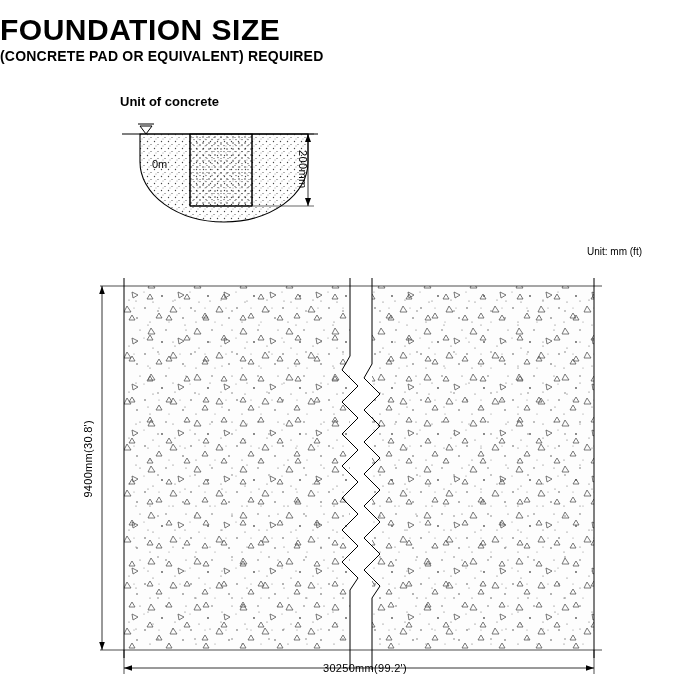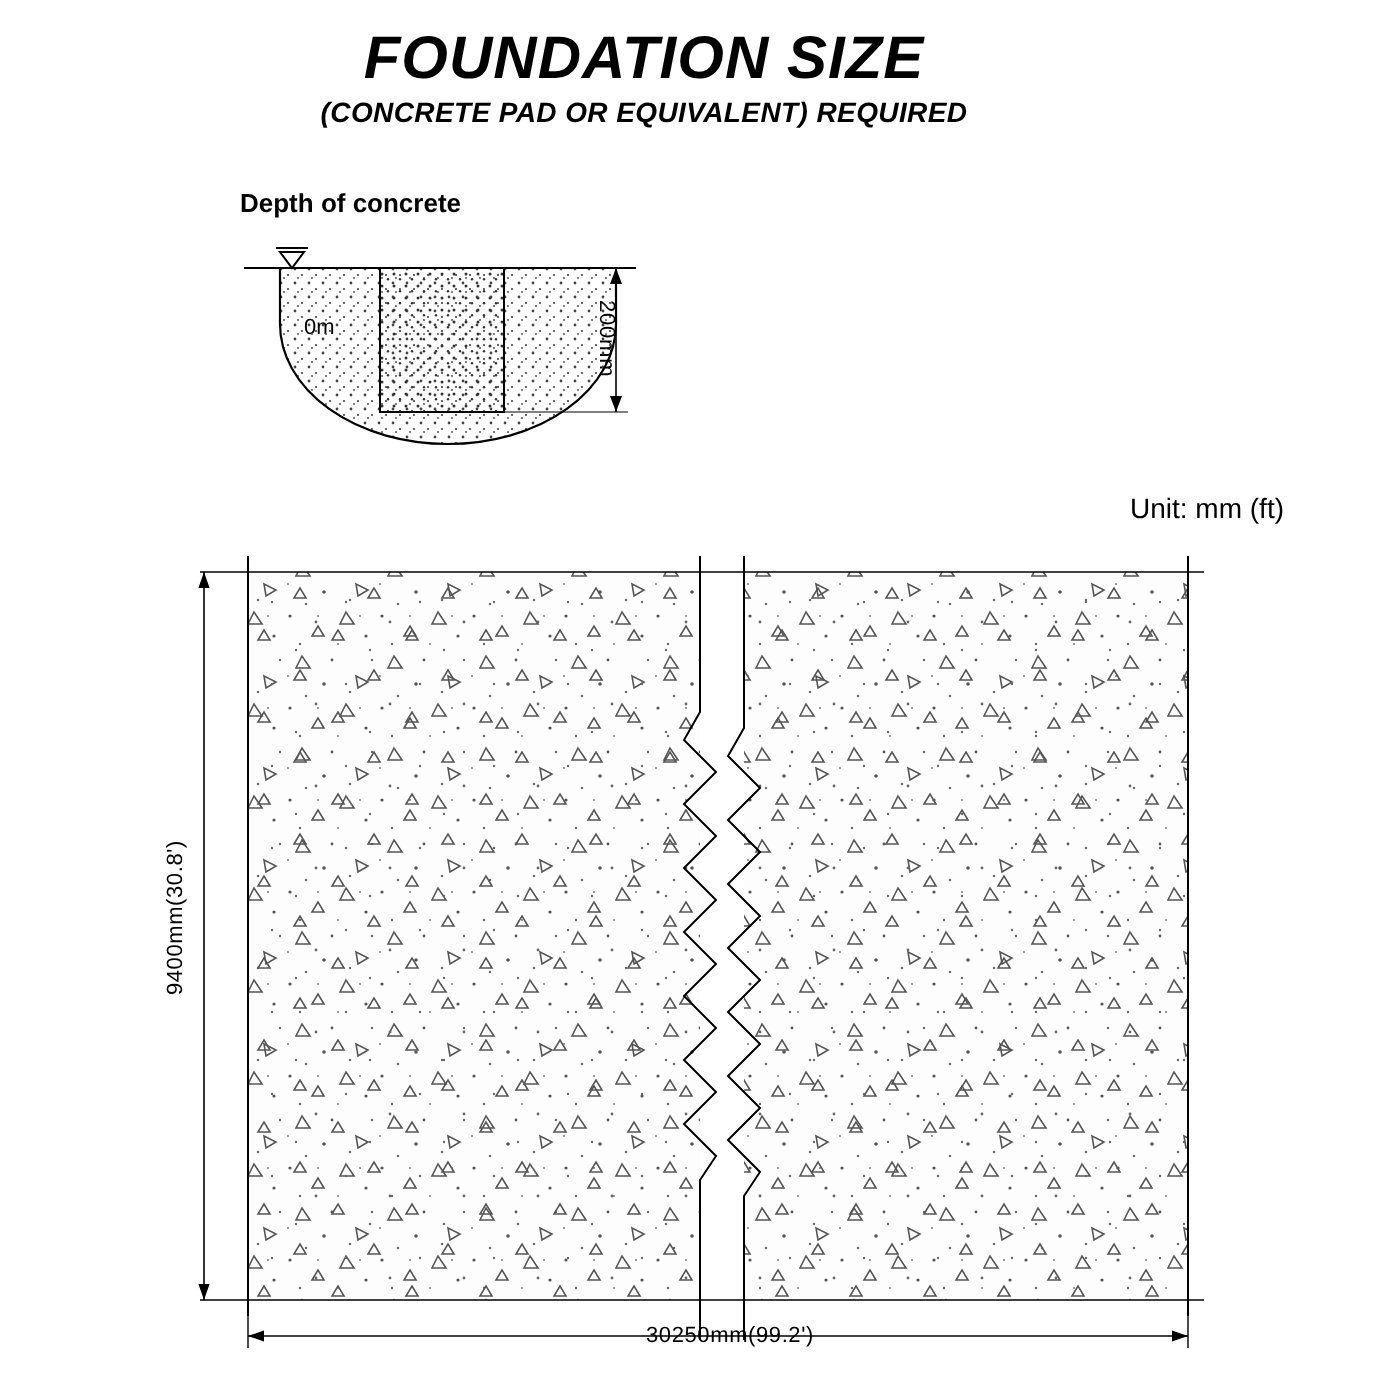--- a/index.html
+++ b/index.html
@@ -15,22 +15,21 @@
     position: relative;
     overflow: hidden;
   }
 
   
   .title-block {
     position: absolute;
     top: 14px;
     left: 0;
     width: 644px;
-    text-align: center;
-    font-style: italic;
+    text-align: left;
   }
   .title-main {
     font-size: 30px;
     font-weight: bold;
     letter-spacing: 0.5px;
     line-height: 1.05;
   }
   .title-sub {
     font-size: 14px;
     font-weight: bold;
@@ -69,21 +68,21 @@
     writing-mode: vertical-rl;
     text-orientation: mixed;
     letter-spacing: 0.4px;
   }
 
   
   .unit-note {
     position: absolute;
     right: 58px;
     top: 246px;
-    font-size: 14px;
+    font-size: 10px;
     margin-left: 16px;
   }
 
   
   .plan {
     position: absolute;
     left: 96px;
     top: 278px;
     width: 516px;
     height: 400px;
@@ -113,21 +112,21 @@
   svg { display: block; }
 </style>
 </head>
 <body>
 
 <div class="title-block">
   <div class="title-main">FOUNDATION SIZE</div>
   <div class="title-sub">(CONCRETE PAD OR EQUIVALENT) REQUIRED</div>
 </div>
 
-<div class="depth-label">Depth of concrete</div>
+<div class="depth-label">Unit of concrete</div>
 <div class="zero-label">0m</div>
 <div class="dim200">200mm</div>
 
 <div class="detail">
   <svg width="220" height="130" viewBox="0 0 220 130">
     <defs>
       <pattern id="dots" width="7" height="7" patternUnits="userSpaceOnUse">
         <circle cx="1.5" cy="1.5" r="0.7" fill="#444"></circle>
         <circle cx="5" cy="4.5" r="0.55" fill="#444"></circle>
         <circle cx="3" cy="6" r="0.45" fill="#444"></circle>

